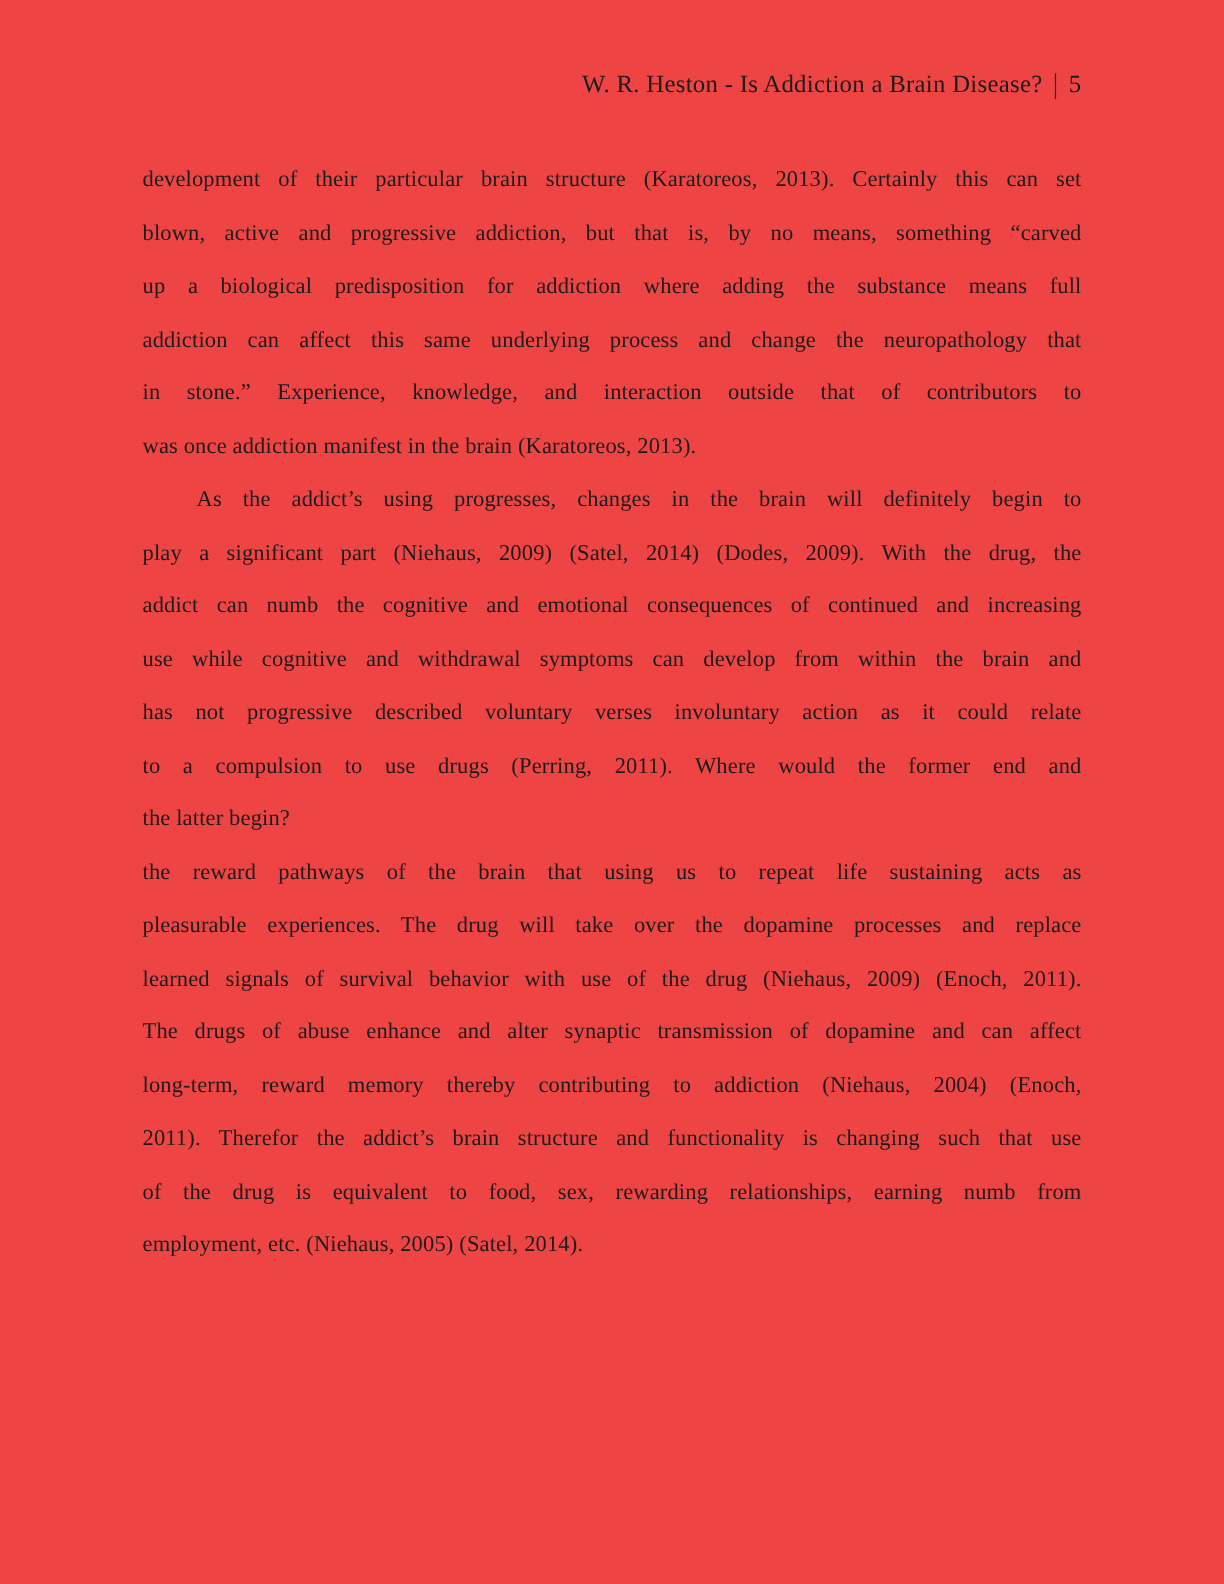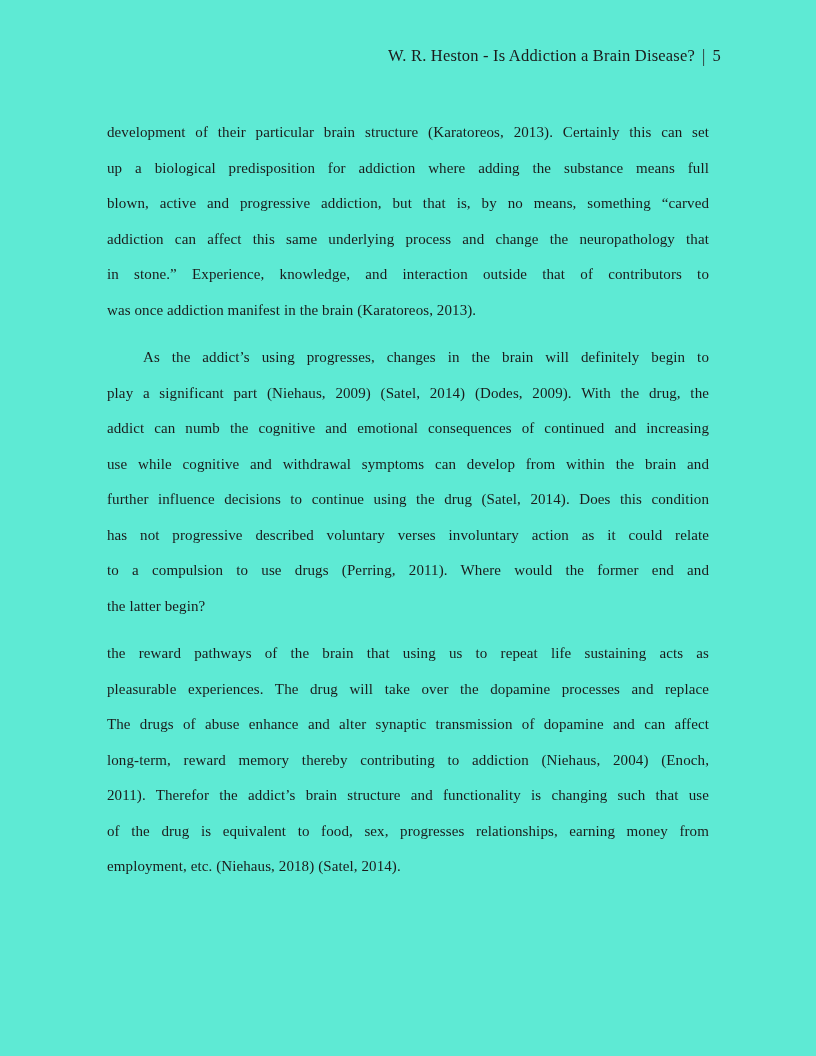--- a/index.html
+++ b/index.html
@@ -11,21 +11,21 @@
     width: 816px;
     height: 1056px;
     position: relative;
     font-family: "Liberation Serif", "DejaVu Serif", serif;
     color: #1b1b1b;
     overflow: hidden;
   }
   .page {
     position: absolute;
     inset: 0;
-    background: #5eead4;
+    background: #ef4444;
   }
   .running-header {
     position: absolute;
     top: 46px;
     right: 95px;
     font-size: 16.5px;
     letter-spacing: 0.2px;
     white-space: nowrap;
     color: #1b1b1b;
   }
@@ -35,21 +35,21 @@
     color: #2a2a2a;
     transform: scaleY(1.15);
   }
   .doc-body {
     position: absolute;
     left: 95px;
     top: 103px;
     width: 626px;
   }
   .para {
-    margin: 12px;
+    margin: 0;
   }
   .line {
     height: 35.5px;
     line-height: 35.5px;
     font-size: 15px;
     letter-spacing: 0.1px;
     text-align: justify;
     text-align-last: justify;
     white-space: nowrap;
     overflow: hidden;
@@ -66,40 +66,40 @@
 
 <div class="page">
 
   <div class="running-header">
     <span>W. R. Heston - Is Addiction a Brain Disease?</span><span class="sep">|</span><span>5</span>
   </div>
 
   <div class="doc-body">
       <div class="para">
         <div class="line">development of their particular brain structure (Karatoreos, 2013). Certainly this can set</div>
+        <div class="line">blown, active and progressive addiction, but that is, by no means, something “carved</div>
         <div class="line">up a biological predisposition for addiction where adding the substance means full</div>
-        <div class="line">blown, active and progressive addiction, but that is, by no means, something “carved</div>
         <div class="line">addiction can affect this same underlying process and change the neuropathology that</div>
         <div class="line">in stone.” Experience, knowledge, and interaction outside that of contributors to</div>
         <div class="line last">was once addiction manifest in the brain (Karatoreos, 2013).</div>
       </div>
       <div class="para">
         <div class="line indent">As the addict’s using progresses, changes in the brain will definitely begin to</div>
         <div class="line">play a significant part (Niehaus, 2009) (Satel, 2014) (Dodes, 2009). With the drug, the</div>
         <div class="line">addict can numb the cognitive and emotional consequences of continued and increasing</div>
         <div class="line">use while cognitive and withdrawal symptoms can develop from within the brain and</div>
-        <div class="line">further influence decisions to continue using the drug (Satel, 2014). Does this condition</div>
         <div class="line">has not progressive described voluntary verses involuntary action as it could relate</div>
         <div class="line">to a compulsion to use drugs (Perring, 2011). Where would the former end and</div>
         <div class="line last">the latter begin?</div>
       </div>
       <div class="para">
         <div class="line">the reward pathways of the brain that using us to repeat life sustaining acts as</div>
         <div class="line">pleasurable experiences. The drug will take over the dopamine processes and replace</div>
+        <div class="line">learned signals of survival behavior with use of the drug (Niehaus, 2009) (Enoch, 2011).</div>
         <div class="line">The drugs of abuse enhance and alter synaptic transmission of dopamine and can affect</div>
         <div class="line">long-term, reward memory thereby contributing to addiction (Niehaus, 2004) (Enoch,</div>
         <div class="line">2011). Therefor the addict’s brain structure and functionality is changing such that use</div>
-        <div class="line">of the drug is equivalent to food, sex, progresses relationships, earning money from</div>
-        <div class="line last">employment, etc. (Niehaus, 2018) (Satel, 2014).</div>
+        <div class="line">of the drug is equivalent to food, sex, rewarding relationships, earning numb from</div>
+        <div class="line last">employment, etc. (Niehaus, 2005) (Satel, 2014).</div>
       </div>
     </div>
 
 </div>
 
 </body></html>

